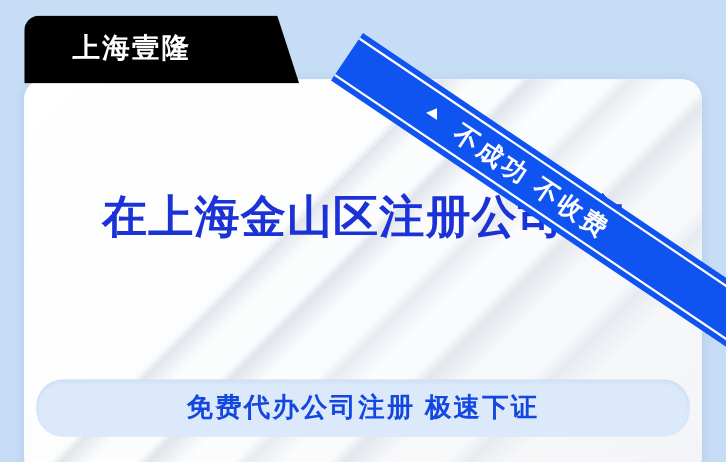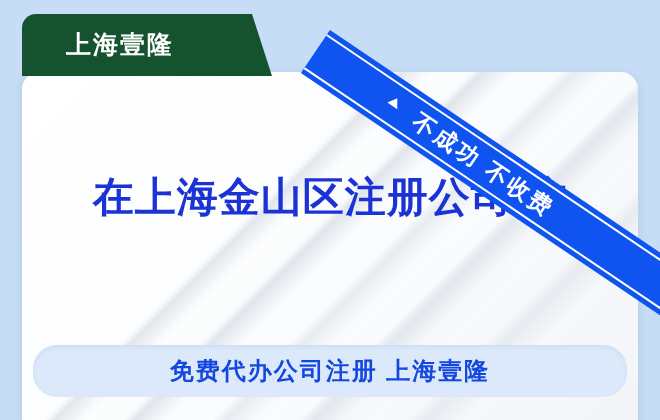--- a/index.html
+++ b/index.html
@@ -49,21 +49,21 @@
     pointer-events: none;
   }
 
   
   .tab {
     position: absolute;
     left: 22px;
     top: 14px;
     width: 250px;
     height: 62px;
-    background: #14532d;
+    background: #000000;
     border-radius: 14px 14px 0 0;
     clip-path: polygon(0 0, 92% 0, 100% 100%, 0 100%);
     z-index: 3;
   }
   .tab-label {
     position: absolute;
     left: 44px;
     top: 0;
     height: 62px;
     line-height: 60px;
@@ -170,21 +170,21 @@
 <div id="banner">
 
   <div class="card">
     <div class="card-sheen"></div>
 
     <div class="headline">
       <div class="headline-line">在上海金山区注册公司 这</div>
     </div>
 
     <div class="pill">
-      <div class="pill-text">免费代办公司注册 上海壹隆</div>
+      <div class="pill-text">免费代办公司注册 极速下证</div>
     </div>
   </div>
 
   <div class="tab">
     <div class="tab-label">上海壹隆</div>
   </div>
 
   <div class="ribbon">
     <div class="ribbon-marker"></div>
     <div class="ribbon-text">不成功 不收费</div>

